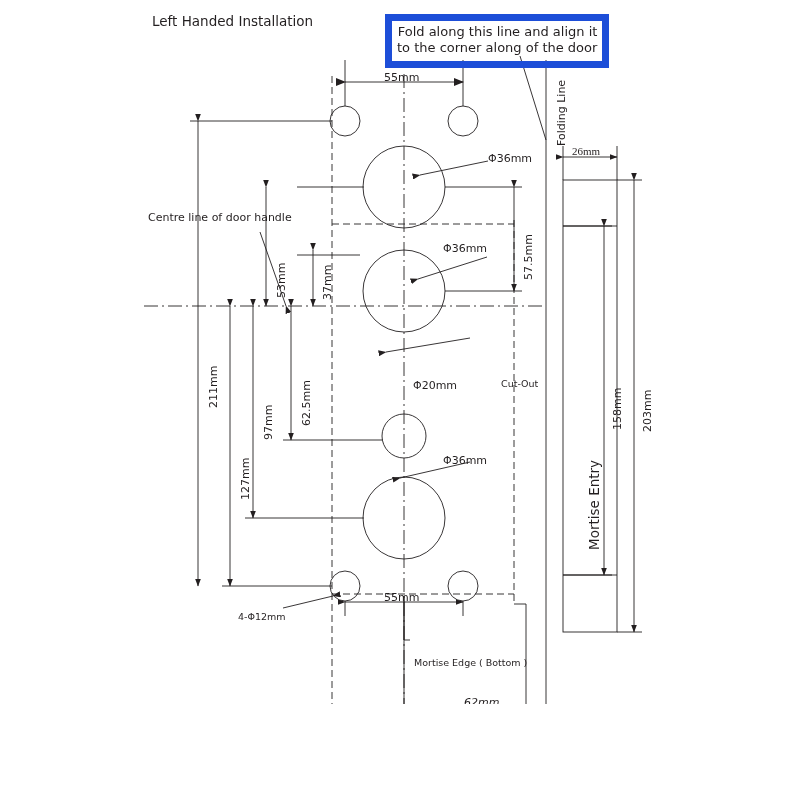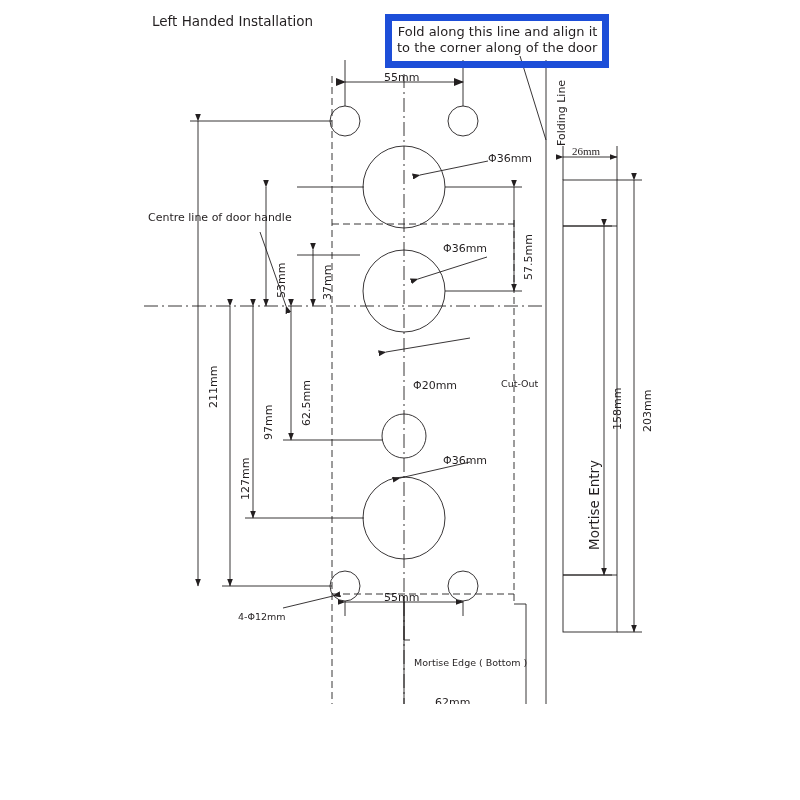--- a/index.html
+++ b/index.html
@@ -204,17 +204,17 @@
   <div class="lbl rot90" style="left:612px; top:430px;">158mm</div>
 
   <div class="lbl rot90" style="left:642px; top:432px;">203mm</div>
 
   <div class="lbl rot90" style="left:556px; top:146px;">Folding Line</div>
 
   <div class="lbl big rot90" style="left:587px; top:550px;">Mortise Entry</div>
 
   <div class="lbl" style="left:572px; top:145px;font-family:Liberation Serif, serif;">26mm</div>
 
-  <div class="lbl" style="left:435px; top:697px;">62mm</div>
+  <div class="lbl" style="left:464px; top:697px;font-style:italic;">62mm</div>
 
   <div class="lbl" style="left:440px; top:739px;">92mm</div>
 
 </div>
 
 </body></html>

